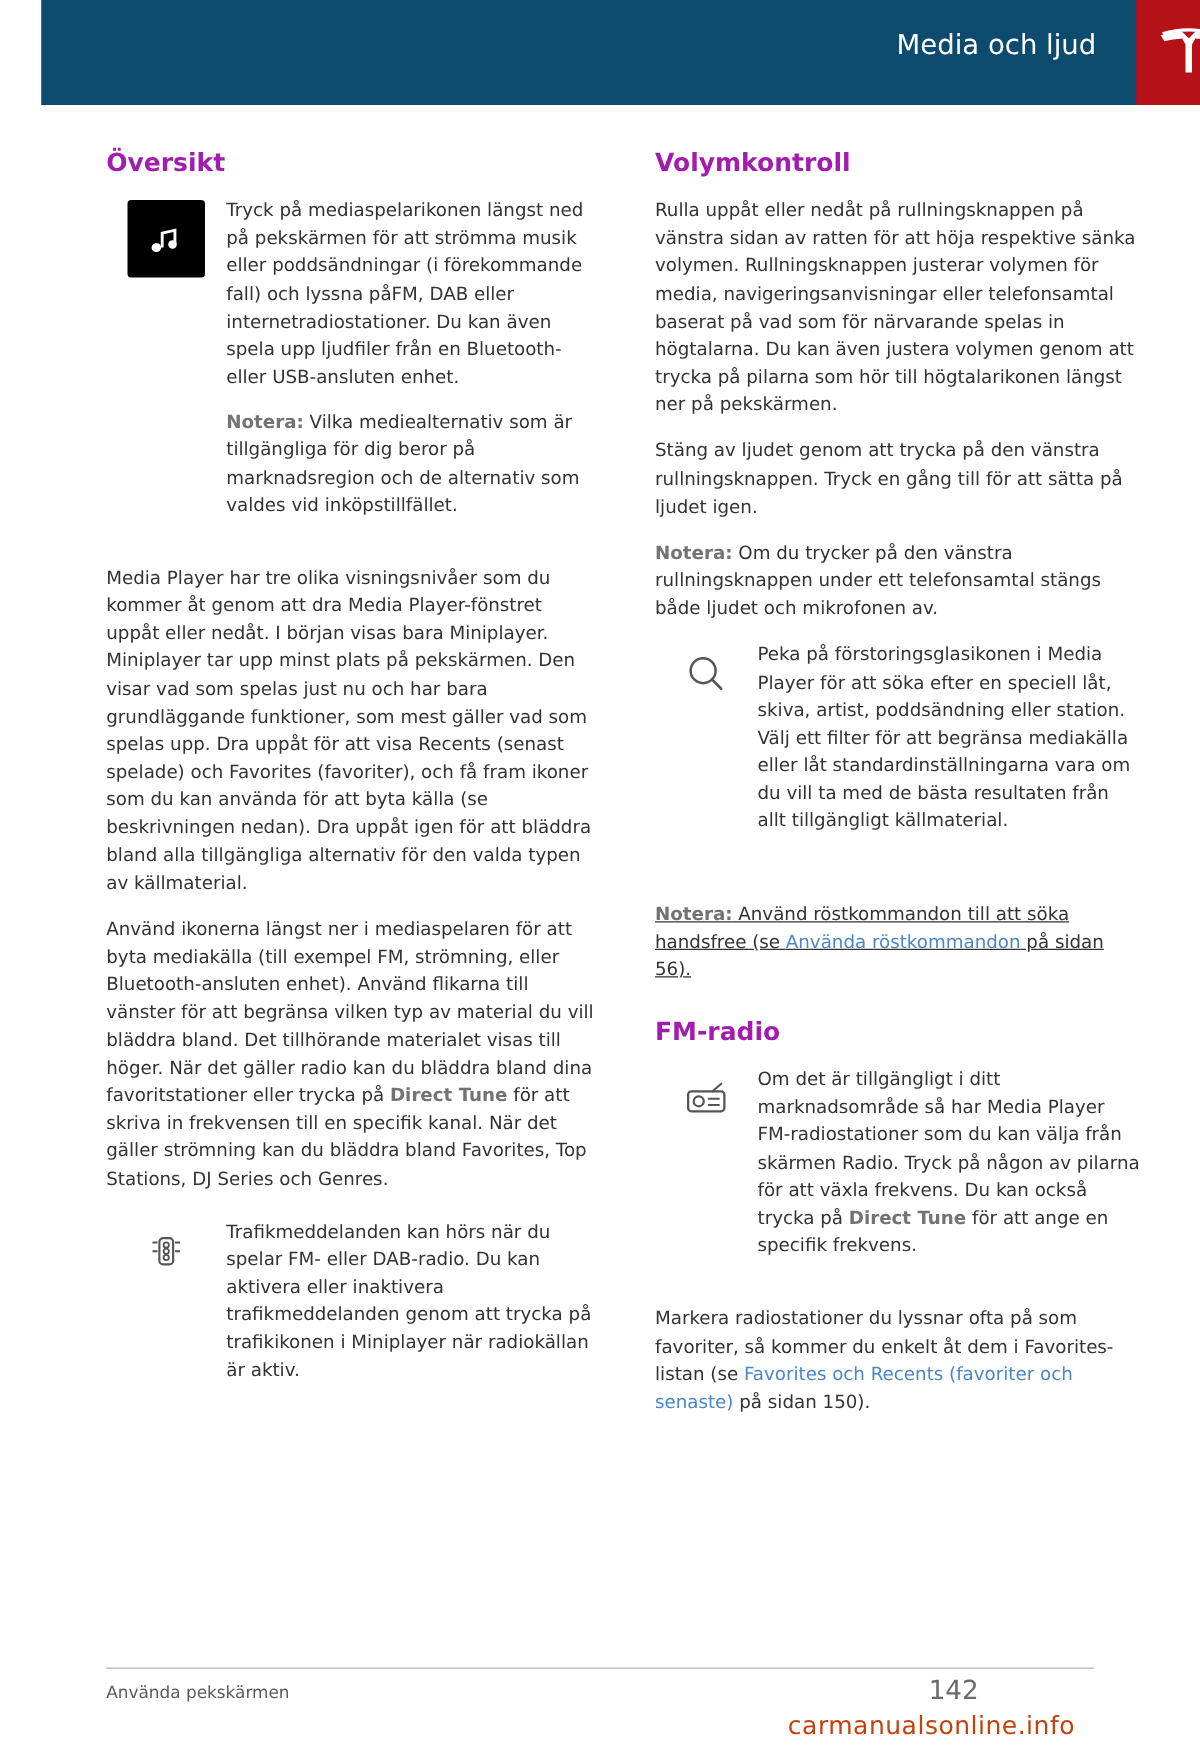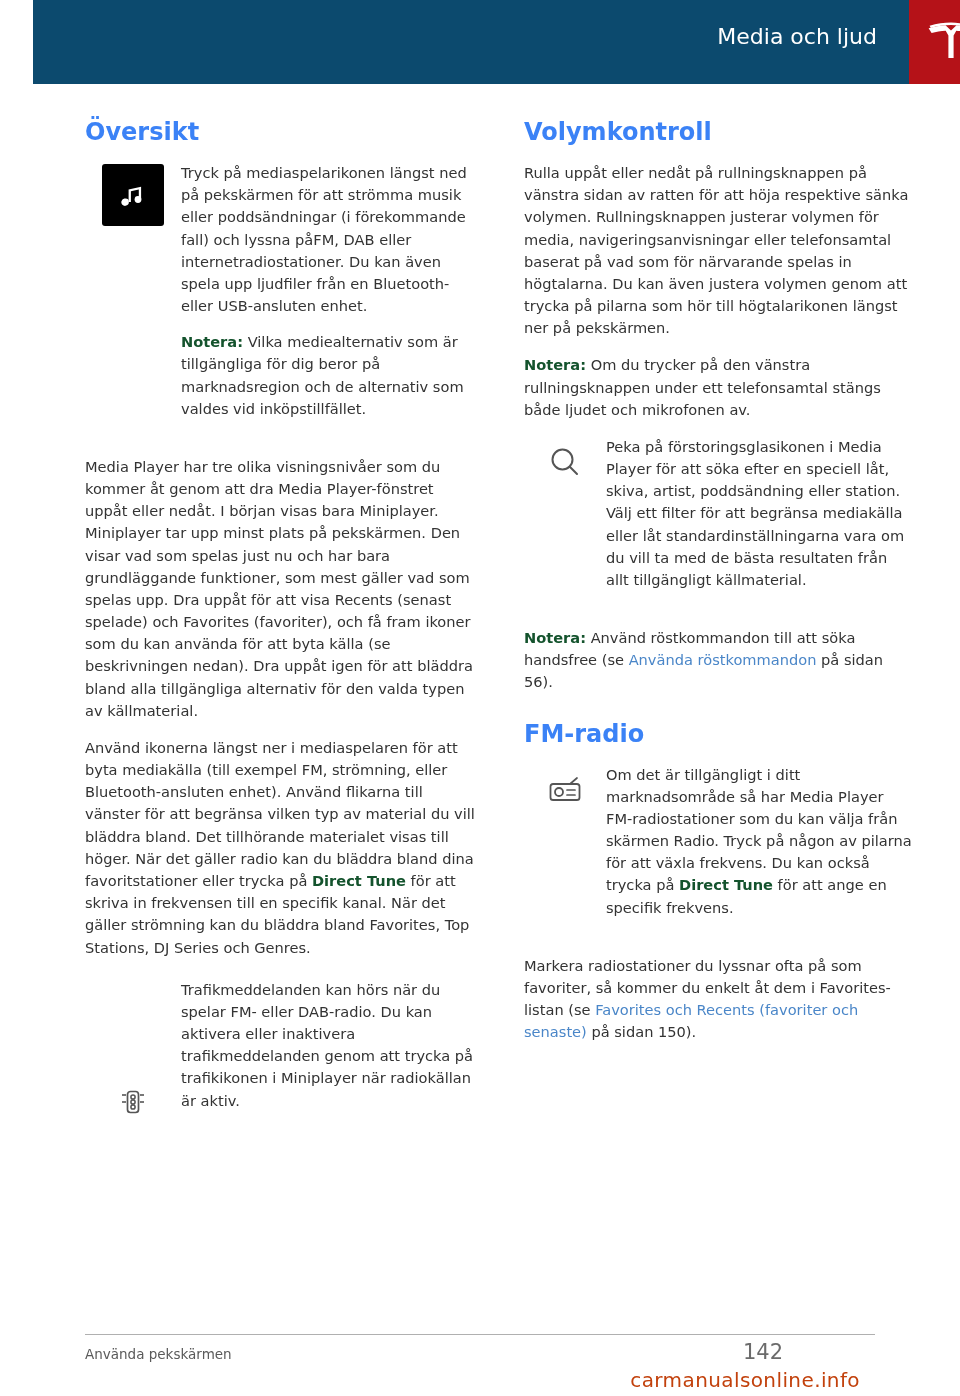--- a/index.html
+++ b/index.html
@@ -56,37 +56,37 @@
   }
   .col {
     position: absolute;
     top: 34px;
     width: 390px;
   }
   .col-left  { left: 85px; }
   .col-right { left: 524px; }
 
   h2.section {
-    font-size: 24px;
+    font-size: 20px;
     font-weight: bold;
-    color: #3b82f6;
+    color: #a21caf;
     margin: 0 0 16px 0;
     font-family: "DejaVu Sans", sans-serif;
   }
   h2.section.spaced { margin-top: 26px; }
 
   p {
     font-size: 14.6px;
     line-height: 1.52;
     margin: 0 0 15px 0;
     color: #333333;
   }
   p:last-child { margin-bottom: 0; }
 
-  b, .b { font-weight: bold; color: #14532d; }
+  b, .b { font-weight: bold; color: #737373; }
   .link { color: #4a86c8; }
 
   
   .figure {
     display: flex;
     align-items: flex-start;
     margin-bottom: 18px;
   }
   .figure .icon-wrap {
     width: 96px;
@@ -189,21 +189,21 @@
       <div class="fig-body">
         <p>Tryck på mediaspelarikonen längst ned på pekskärmen för att strömma musik eller poddsändningar (i förekommande fall) och lyssna påFM, DAB eller internetradiostationer. Du kan även spela upp ljudfiler från en Bluetooth- eller USB-ansluten enhet.</p>
         <p><b class="b">Notera:</b><span> Vilka mediealternativ som är tillgängliga för dig beror på marknadsregion och de alternativ som valdes vid inköpstillfället.</span></p>
       </div>
     </div>
 
     <p style="margin-top:22px;">Media Player har tre olika visningsnivåer som du kommer åt genom att dra Media Player-fönstret uppåt eller nedåt. I början visas bara Miniplayer. Miniplayer tar upp minst plats på pekskärmen. Den visar vad som spelas just nu och har bara grundläggande funktioner, som mest gäller vad som spelas upp. Dra uppåt för att visa Recents (senast spelade) och Favorites (favoriter), och få fram ikoner som du kan använda för att byta källa (se beskrivningen nedan). Dra uppåt igen för att bläddra bland alla tillgängliga alternativ för den valda typen av källmaterial.</p>
 
     <p><span>Använd ikonerna längst ner i mediaspelaren för att byta mediakälla (till exempel FM, strömning, eller Bluetooth-ansluten enhet). Använd flikarna till vänster för att begränsa vilken typ av material du vill bläddra bland. Det tillhörande materialet visas till höger. När det gäller radio kan du bläddra bland dina favoritstationer eller trycka på </span><b class="b">Direct Tune</b><span> för att skriva in frekvensen till en specifik kanal. När det gäller strömning kan du bläddra bland Favorites, Top Stations, DJ Series och Genres.</span></p>
 
-    <div class="figure" style="margin-top:20px;align-items:flex-end;">
+    <div class="figure" style="margin-top:20px;">
       <div class="icon-wrap">
         <div class="icon-traffic">
           <svg width="30" height="30" viewBox="0 0 30 30" aria-hidden="true">
             <rect x="9.5" y="4.5" width="11" height="21" rx="3" fill="none" stroke="#555" stroke-width="1.7"></rect>
             <circle cx="15" cy="10" r="2.1" fill="none" stroke="#555" stroke-width="1.5"></circle>
             <circle cx="15" cy="15" r="2.1" fill="none" stroke="#555" stroke-width="1.5"></circle>
             <circle cx="15" cy="20" r="2.1" fill="none" stroke="#555" stroke-width="1.5"></circle>
             <line x1="4" y1="8" x2="8" y2="8" stroke="#555" stroke-width="1.6"></line>
             <line x1="4" y1="15" x2="8" y2="15" stroke="#555" stroke-width="1.6"></line>
             <line x1="22" y1="8" x2="26" y2="8" stroke="#555" stroke-width="1.6"></line>
@@ -216,40 +216,41 @@
       </div>
     </div>
 
   </div>
 
   <div class="col col-right">
 
     <h2 class="section">Volymkontroll</h2>
 
     <p>Rulla uppåt eller nedåt på rullningsknappen på vänstra sidan av ratten för att höja respektive sänka volymen. Rullningsknappen justerar volymen för media, navigeringsanvisningar eller telefonsamtal baserat på vad som för närvarande spelas in högtalarna. Du kan även justera volymen genom att trycka på pilarna som hör till högtalarikonen längst ner på pekskärmen.</p>
+    <p>Stäng av ljudet genom att trycka på den vänstra rullningsknappen. Tryck en gång till för att sätta på ljudet igen.</p>
 
     <p><b class="b">Notera:</b><span> Om du trycker på den vänstra rullningsknappen under ett telefonsamtal stängs både ljudet och mikrofonen av.</span></p>
 
 
 
     <div class="figure">
       <div class="icon-wrap" style="width:82px;flex:0 0 82px;">
         <div class="icon-search">
           <svg width="36" height="36" viewBox="0 0 36 36" aria-hidden="true">
             <circle cx="15.5" cy="15.5" r="10" fill="none" stroke="#555" stroke-width="2"></circle>
             <line x1="22.8" y1="22.8" x2="30" y2="30" stroke="#555" stroke-width="2" stroke-linecap="round"></line>
           </svg>
         </div>
       </div>
       <div class="fig-body">
         <p>Peka på förstoringsglasikonen i Media Player för att söka efter en speciell låt, skiva, artist, poddsändning eller station. Välj ett filter för att begränsa mediakälla eller låt standardinställningarna vara om du vill ta med de bästa resultaten från allt tillgängligt källmaterial.</p>
       </div>
     </div>
 
-    <p style="margin-top:22px;"><b class="b">Notera:</b><span> Använd röstkommandon till att söka handsfree (se </span><span class="link">Använda röstkommandon</span><span> på sidan 56).</span></p>
+    <p style="margin-top:38px;text-decoration:underline;"><b class="b">Notera:</b><span> Använd röstkommandon till att söka handsfree (se </span><span class="link">Använda röstkommandon</span><span> på sidan 56).</span></p>
 
     <h2 class="section spaced">FM-radio</h2>
 
     <div class="figure">
       <div class="icon-wrap" style="width:82px;flex:0 0 82px;">
         <div class="icon-radio">
           <svg width="36" height="30" viewBox="0 0 36 30" aria-hidden="true">
             <rect x="3.5" y="9" width="29" height="16" rx="2.6" fill="none" stroke="#555" stroke-width="1.8"></rect>
             <circle cx="12" cy="17" r="4" fill="none" stroke="#555" stroke-width="1.8"></circle>
             <line x1="20" y1="15" x2="28" y2="15" stroke="#555" stroke-width="1.7" stroke-linecap="round"></line>

